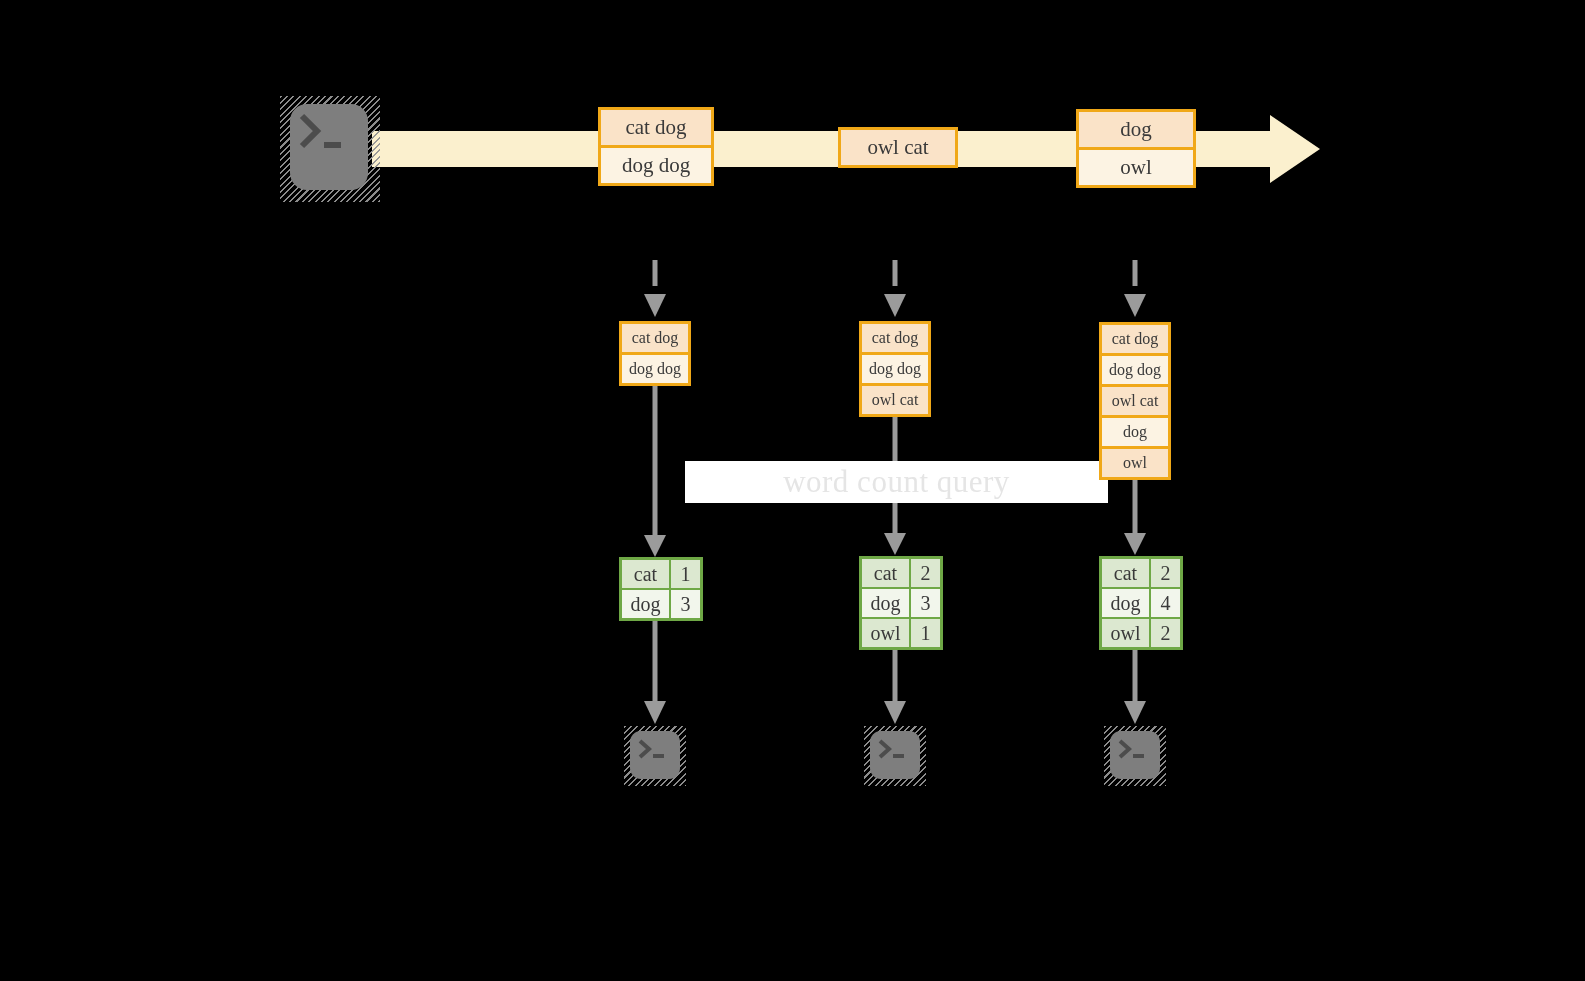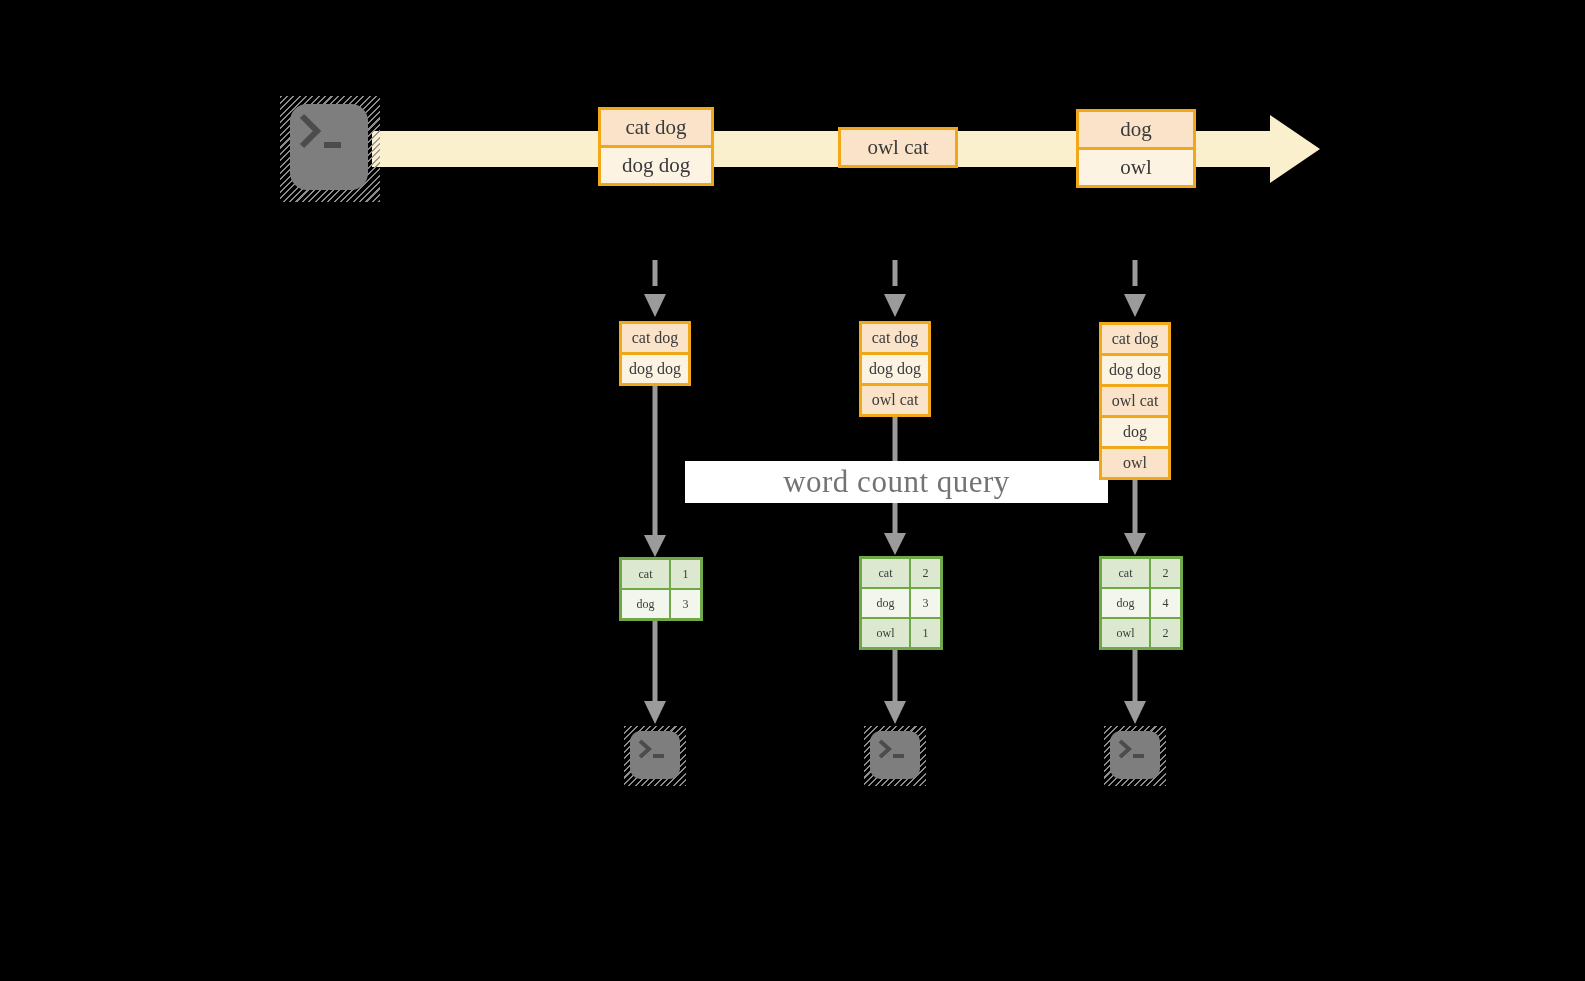--- a/index.html
+++ b/index.html
@@ -39,25 +39,25 @@
   
   .stack{position:absolute;border:3px solid var(--gold);width:66px;z-index:4;}
   .stackrow{height:28px;line-height:28px;text-align:center;font-size:16px;white-space:nowrap;color:var(--text_dark);}
   .stackrow + .stackrow{border-top:3px solid var(--gold);}
   .stackrow:nth-child(odd){background:var(--peach);}
   .stackrow:nth-child(even){background:var(--cream_light);}
   #stack-0{left:619px;top:321px;} #stack-1{left:859px;top:321px;} #stack-2{left:1099px;top:322px;}
   
   .query-band{position:absolute;left:685px;top:461px;width:423px;height:42px;background:var(--query_bg);z-index:2;}
   .query-label{position:absolute;left:685px;top:461px;width:423px;height:42px;z-index:3;
-    display:flex;align-items:center;justify-content:center;font-size:31px;color:#737373;letter-spacing:.5px;}
+    display:flex;align-items:center;justify-content:center;font-size:31px;color:#e5e5e5;letter-spacing:.5px;}
   
   .gtable{position:absolute;border:3px solid var(--green_border);background:var(--green_border);
     display:grid;grid-template-columns:47px 29px;gap:2px;grid-auto-rows:28px;z-index:4;}
-  .gcell{display:flex;align-items:center;justify-content:center;font-size:12px;color:var(--text_dark);}
+  .gcell{display:flex;align-items:center;justify-content:center;font-size:20px;color:var(--text_dark);}
   .gtable .r0{background:var(--green_row_a);}
   .gtable .r1{background:var(--green_row_b);}
   .gtable .r2{background:var(--green_row_a);}
   #gtable-0{left:619px;top:557px;} #gtable-1{left:859px;top:556px;} #gtable-2{left:1099px;top:556px;}
   
   #arrows{position:absolute;left:0;top:0;z-index:2;}
 </style>
 </head>
 <body>
 

